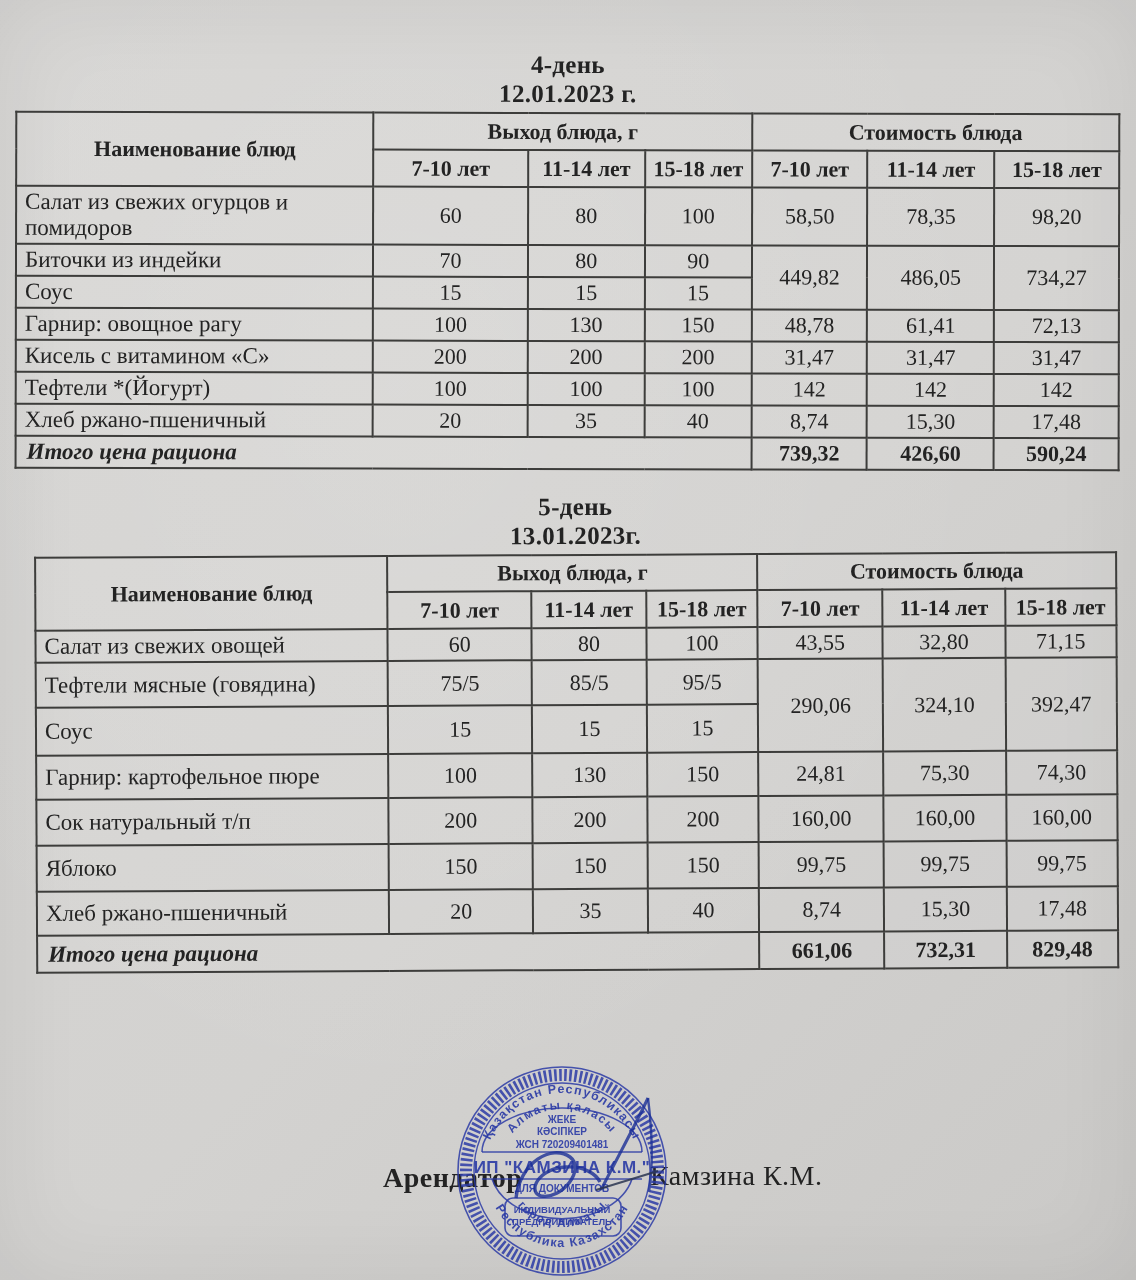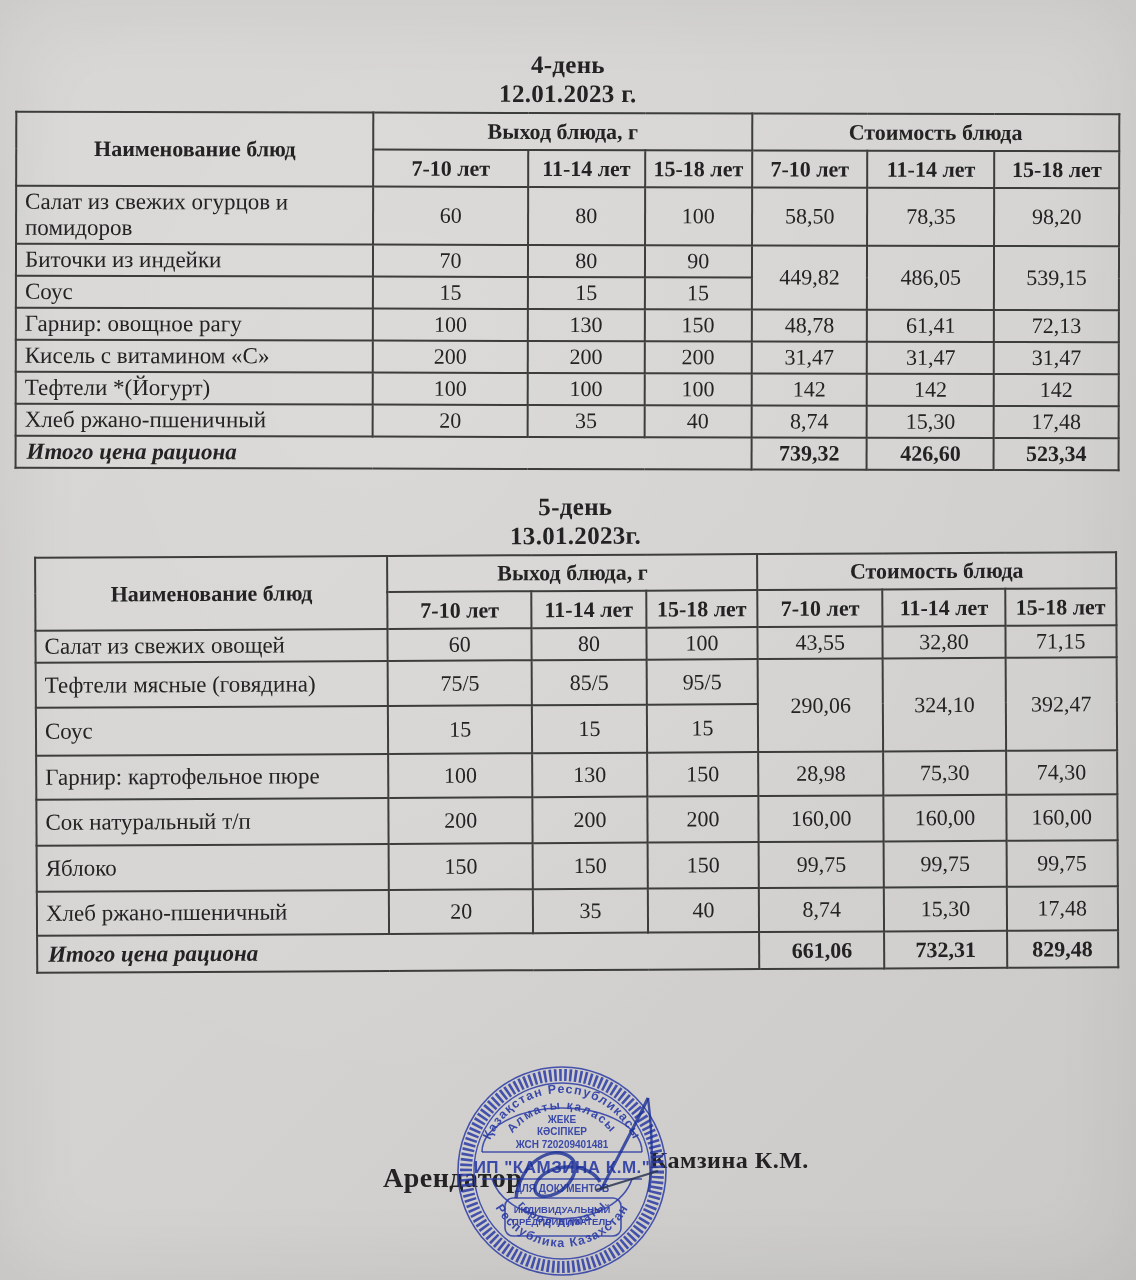--- a/index.html
+++ b/index.html
@@ -57,22 +57,22 @@
   #t2 tbody tr:nth-child(5){height:46px;}
   #t2 tbody tr:nth-child(6){height:46px;}
   #t2 tbody tr:nth-child(7){height:44px;}
   #t2 tbody tr:nth-child(8){height:37px;}
   #footer{position:absolute;left:0;top:1040px;width:1136px;height:240px;}
   .lessor{
     position:absolute;left:383px;top:122px;
     font-size:28px;font-weight:bold;letter-spacing:.5px;
   }
   .signer{
-    position:absolute;left:650px;top:107px;
-    font-size:24px;font-weight:bold;letter-spacing:.5px;
+    position:absolute;left:650px;top:120px;
+    font-size:28px;font-weight:normal;letter-spacing:.5px;
   }
   svg.stamp{position:absolute;left:0;top:0;width:1136px;height:240px;}
   .stamp-ink{stroke:var(--stamp-blue);fill:none;opacity:.85;}
   .stamp-text{fill:var(--stamp-blue);opacity:.9;font-family:"Liberation Sans","DejaVu Sans",sans-serif;font-weight:bold;}
   .sig{stroke:var(--signature-blue);fill:none;opacity:.8;}
   .pen-line{stroke:var(--pen-dark);fill:none;opacity:.85;}
 </style>
 </head>
 <body>
 
@@ -117,21 +117,21 @@
               <td class="num">78,35</td>
               <td class="num">98,20</td>
             </tr>
             <tr>
               <td class="name">Биточки из индейки</td>
               <td class="num">70</td>
               <td class="num">80</td>
               <td class="num">90</td>
               <td rowspan="2" class="num">449,82</td>
               <td rowspan="2" class="num">486,05</td>
-              <td rowspan="2" class="num">539,15</td>
+              <td rowspan="2" class="num">734,27</td>
             </tr>
             <tr>
               <td class="name">Соус</td>
               <td class="num">15</td>
               <td class="num">15</td>
               <td class="num">15</td>
             </tr>
             <tr>
               <td class="name">Гарнир: овощное рагу</td>
               <td class="num">100</td>
@@ -165,21 +165,21 @@
               <td class="num">35</td>
               <td class="num">40</td>
               <td class="num">8,74</td>
               <td class="num">15,30</td>
               <td class="num">17,48</td>
             </tr>
             <tr>
               <td colspan="4" class="total-label">Итого цена рациона</td>
               <td class="num total-num">739,32</td>
               <td class="num total-num">426,60</td>
-              <td class="num total-num">523,34</td>
+              <td class="num total-num">590,24</td>
             </tr>
           </tbody>
         </table>
       </div>
   </section>
 
   <section class="menu-section" id="sec2">
     <div class="day-title">5-день</div>
     <div class="day-date">13.01.2023г.</div>
     <div id="table-mount-2">
@@ -231,21 +231,21 @@
               <td class="name">Соус</td>
               <td class="num">15</td>
               <td class="num">15</td>
               <td class="num">15</td>
             </tr>
             <tr>
               <td class="name">Гарнир: картофельное пюре</td>
               <td class="num">100</td>
               <td class="num">130</td>
               <td class="num">150</td>
-              <td class="num">28,98</td>
+              <td class="num">24,81</td>
               <td class="num">75,30</td>
               <td class="num">74,30</td>
             </tr>
             <tr>
               <td class="name">Сок натуральный т/п</td>
               <td class="num">200</td>
               <td class="num">200</td>
               <td class="num">200</td>
               <td class="num">160,00</td>
               <td class="num">160,00</td>

